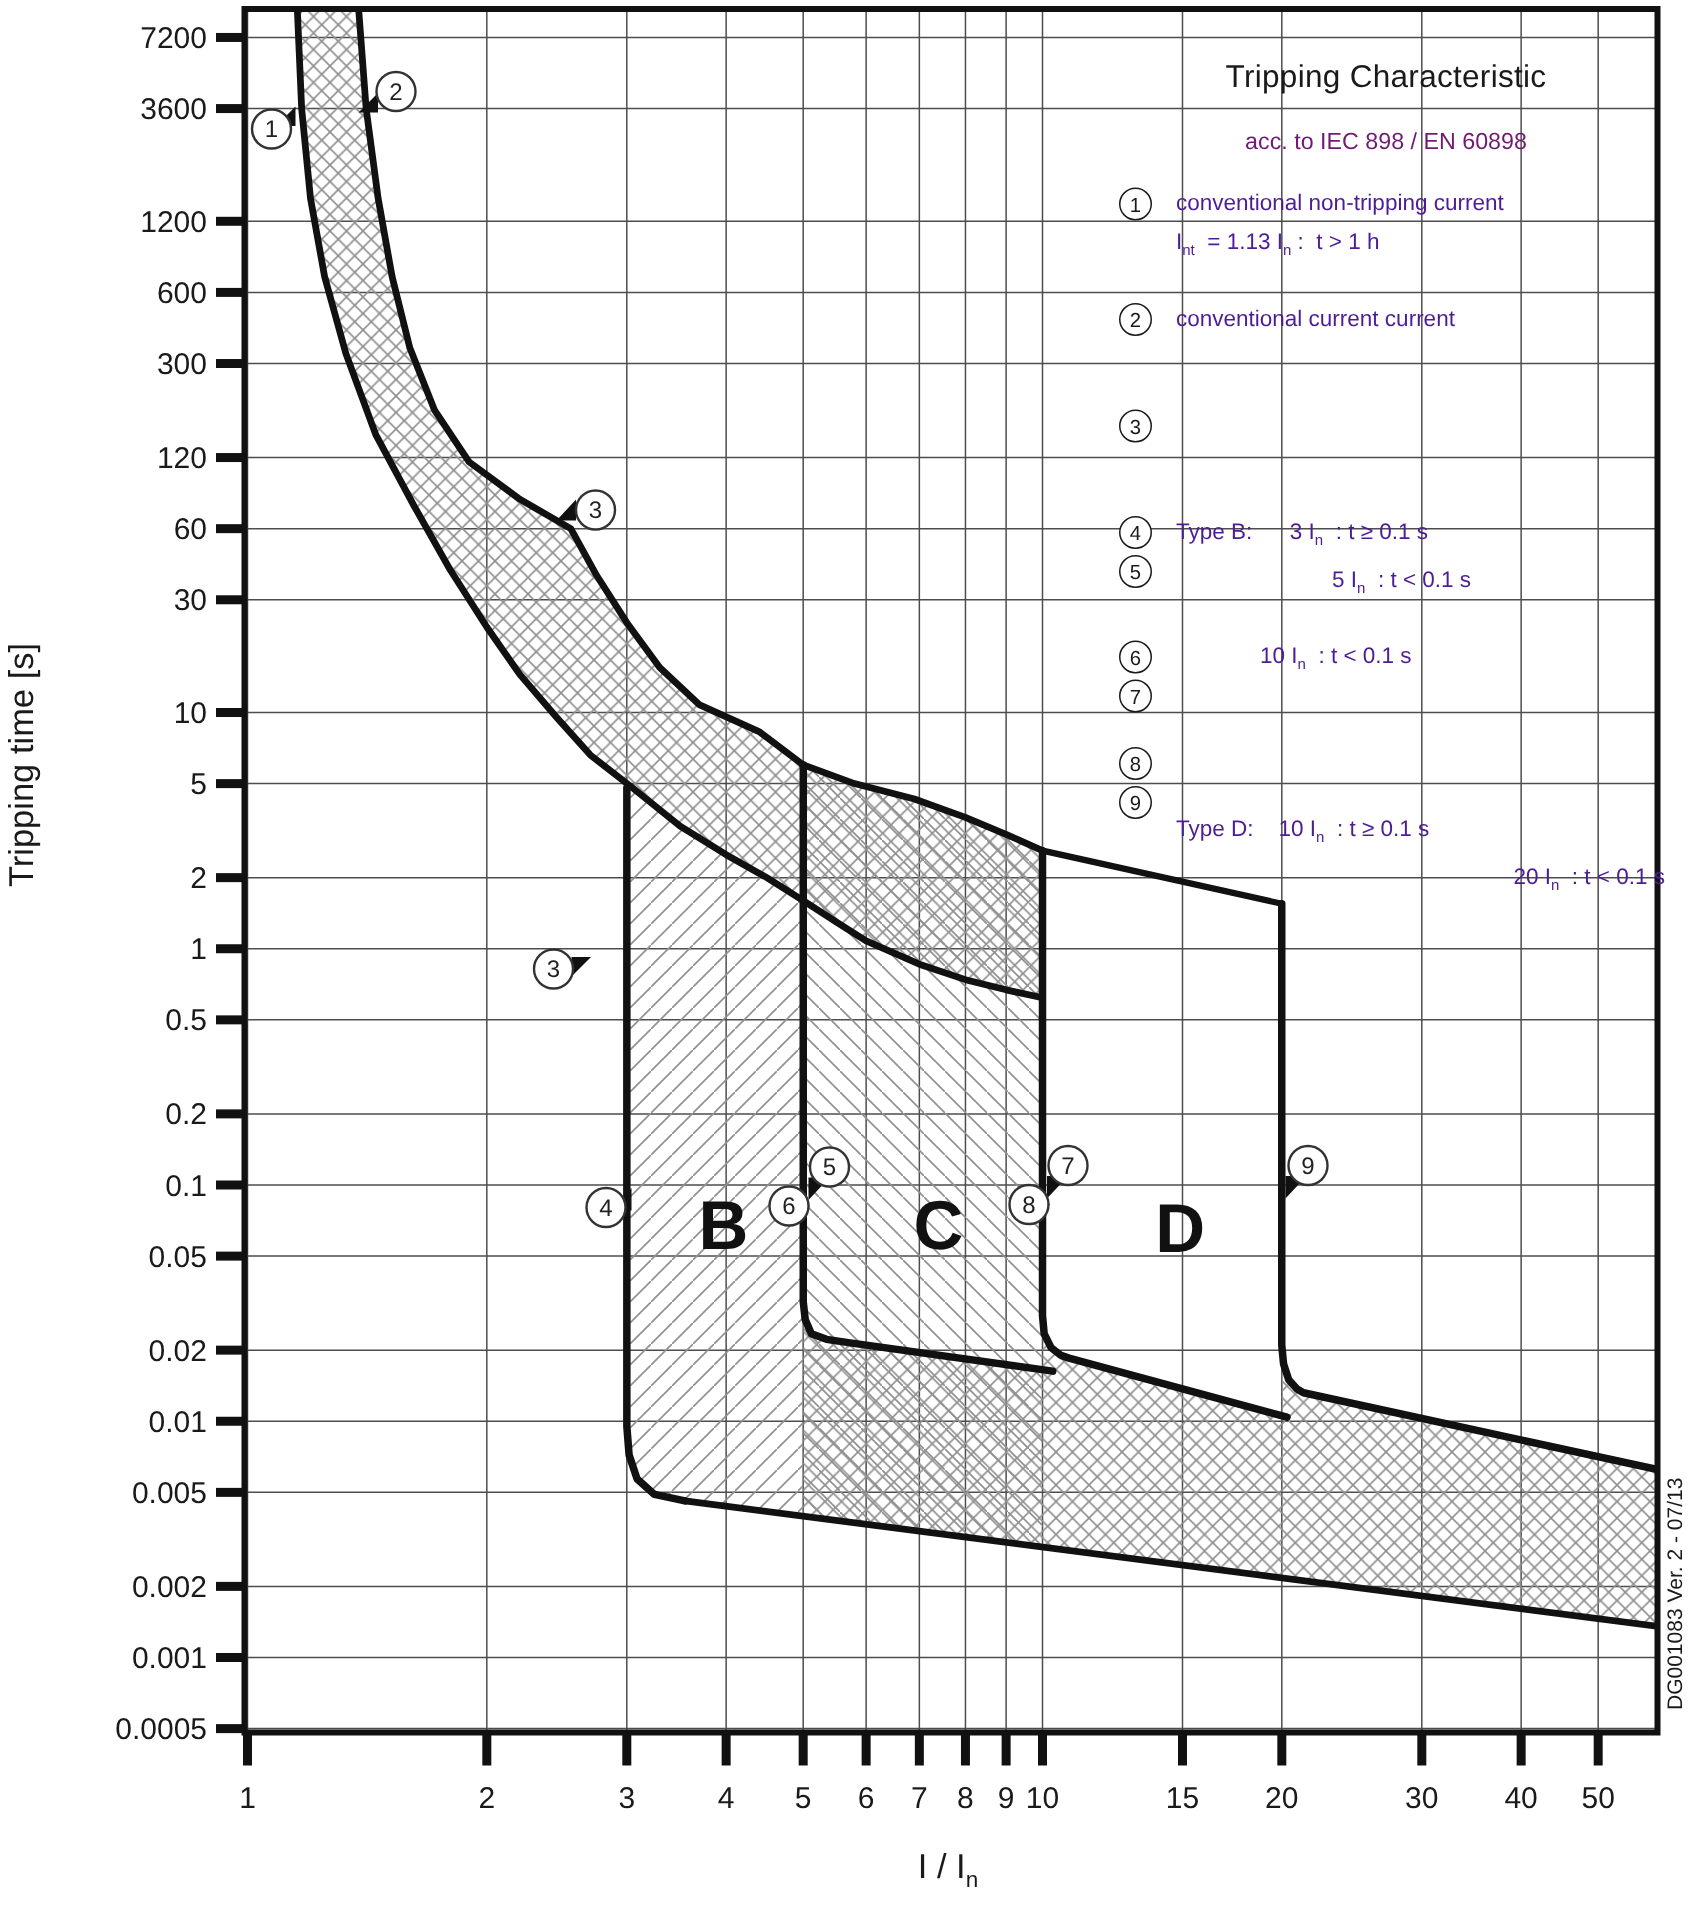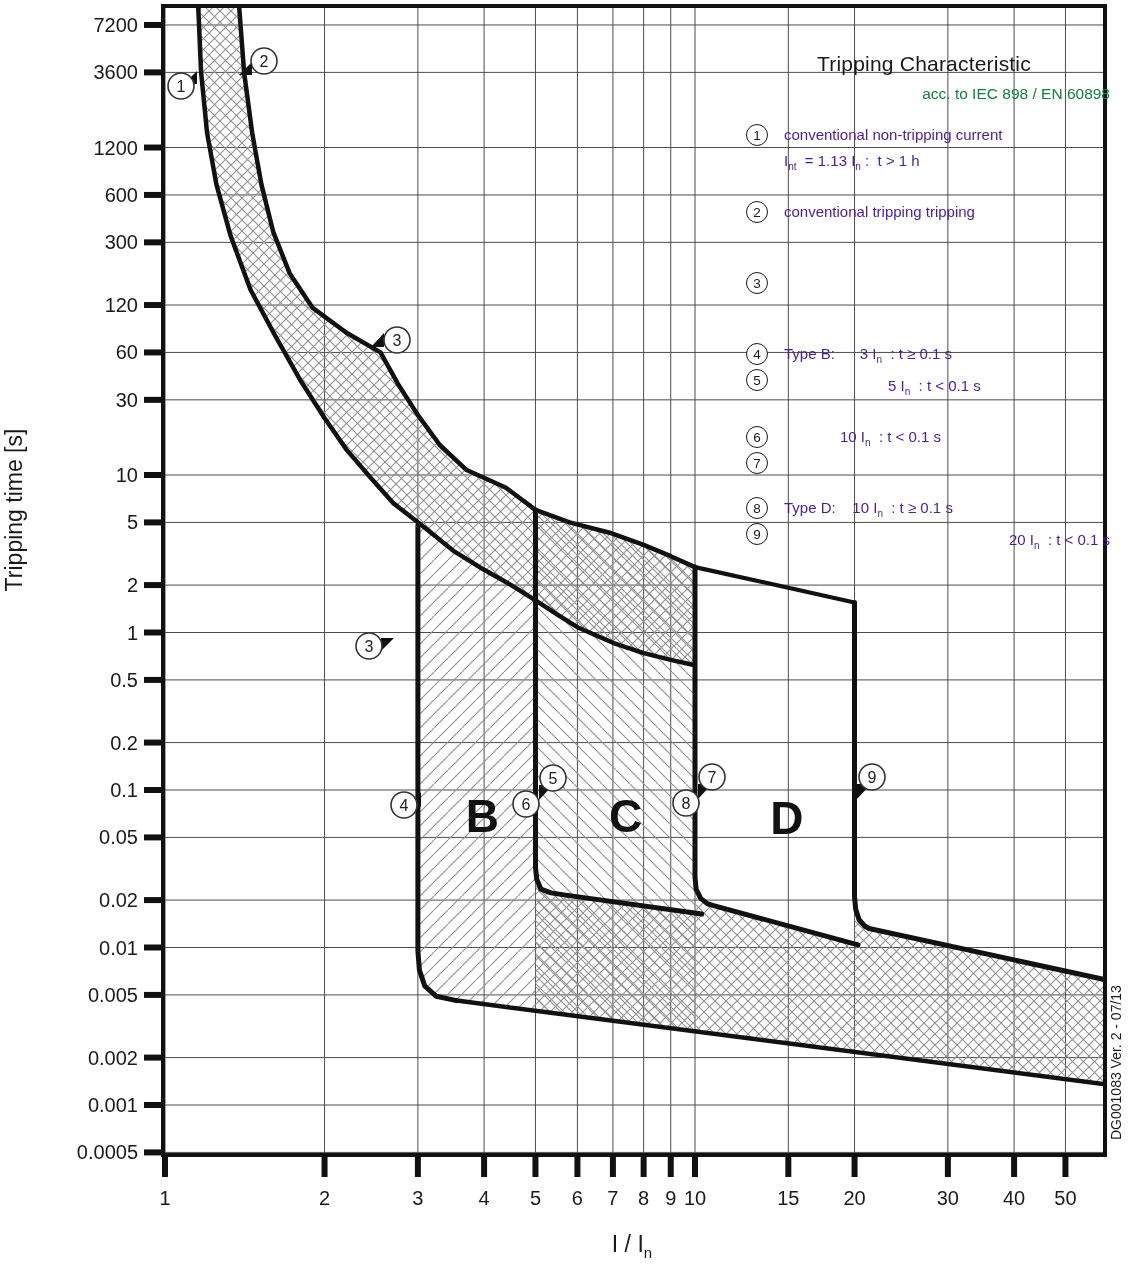--- a/index.html
+++ b/index.html
@@ -1,22 +1,22 @@
 <!DOCTYPE html>
 <html><head>
 <meta charset="utf-8">
 <style>
   html,body{margin:0;padding:0;background:#fff;}
   #stage{position:relative;width:1130px;height:1280px;background:#ffffff;
          font-family:"Liberation Sans","DejaVu Sans",sans-serif;color:#1a1a1a;overflow:hidden;}
   #chart-svg{position:absolute;left:0;top:0;}
   
-  #legend{position:absolute;left:738px;top:52px;width:372px;}
+  #legend{position:absolute;left:738px;top:40px;width:372px;}
   .lg-title{text-align:center;font-size:21px;letter-spacing:.2px;color:#1a1a1a;}
-  .lg-sub{text-align:right;font-size:15.5px;margin-top:9px;color:#15803d;}
+  .lg-sub{text-align:center;font-size:15.5px;margin-top:22px;color:#701a75;}
   .lg-group{display:grid;grid-template-columns:38px 1fr;margin-top:19px;column-gap:8px;}
   .lg-line{font-size:15px;line-height:26px;white-space:nowrap;color:#4c1d95;}
   .lg-line sub{font-size:10px;}
   .lg-circ-col{display:flex;flex-direction:column;}
   .lg-circ{width:22px;height:22px;border:1.4px solid #1a1a1a;border-radius:50%;
            font-size:13.5px;display:flex;align-items:center;justify-content:center;
            margin:2px auto;box-sizing:border-box;background:#fff;}
   .lg-circ.blank{border-color:transparent;background:transparent;}
 </style>
 </head>
@@ -222,21 +222,21 @@
             <div class="lg-line" style="margin-left: 0px;">conventional non-tripping current</div>
             <div class="lg-line" style="margin-left: 0px;">I<sub>nt</sub>&nbsp; = 1.13 I<sub>n</sub> :&nbsp; t &gt; 1 h</div>
           </div>
         </div>
         <div class="lg-group">
           <div class="lg-circ-col">
             <div class="lg-circ">2</div>
             <div class="lg-circ blank"></div>
           </div>
           <div>
-            <div class="lg-line" style="margin-left: 0px;">conventional tripping tripping</div>
+            <div class="lg-line" style="margin-left: 0px;">conventional current current</div>
           </div>
         </div>
         <div class="lg-group">
           <div class="lg-circ-col">
             <div class="lg-circ">3</div>
             <div class="lg-circ blank"></div>
           </div>
         </div>
         <div class="lg-group">
           <div class="lg-circ-col">
@@ -256,19 +256,19 @@
           <div>
             <div class="lg-line" style="margin-left: 56px;">10 I<sub>n</sub>&nbsp; : t &lt; 0.1 s</div>
           </div>
         </div>
         <div class="lg-group">
           <div class="lg-circ-col">
             <div class="lg-circ">8</div>
             <div class="lg-circ">9</div>
           </div>
           <div>
-            <div class="lg-line" style="margin-left: 0px;">Type D:&nbsp;&nbsp;&nbsp;&nbsp;10 I<sub>n</sub>&nbsp; : t ≥ 0.1 s</div>
+            <div class="lg-line" style="margin-left: 0px; margin-top: 44px;">Type D:&nbsp;&nbsp;&nbsp;&nbsp;10 I<sub>n</sub>&nbsp; : t ≥ 0.1 s</div>
             <div class="lg-line" style="margin-left: 76px; text-align: right;">20 I<sub>n</sub>&nbsp; : t &lt; 0.1 s</div>
           </div>
         </div>
       </div>
   </div>
 </div>
 
 </body></html>

